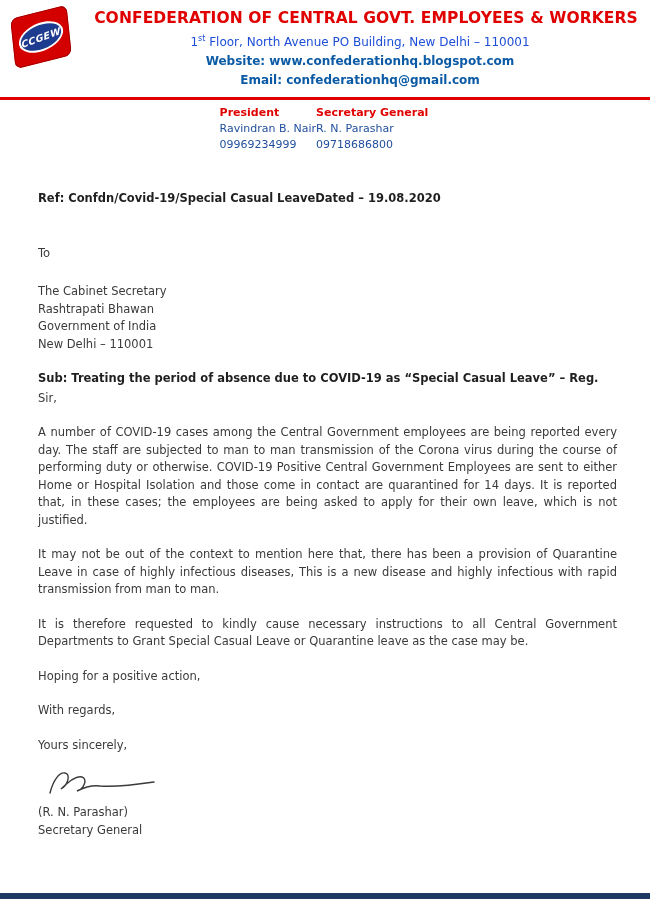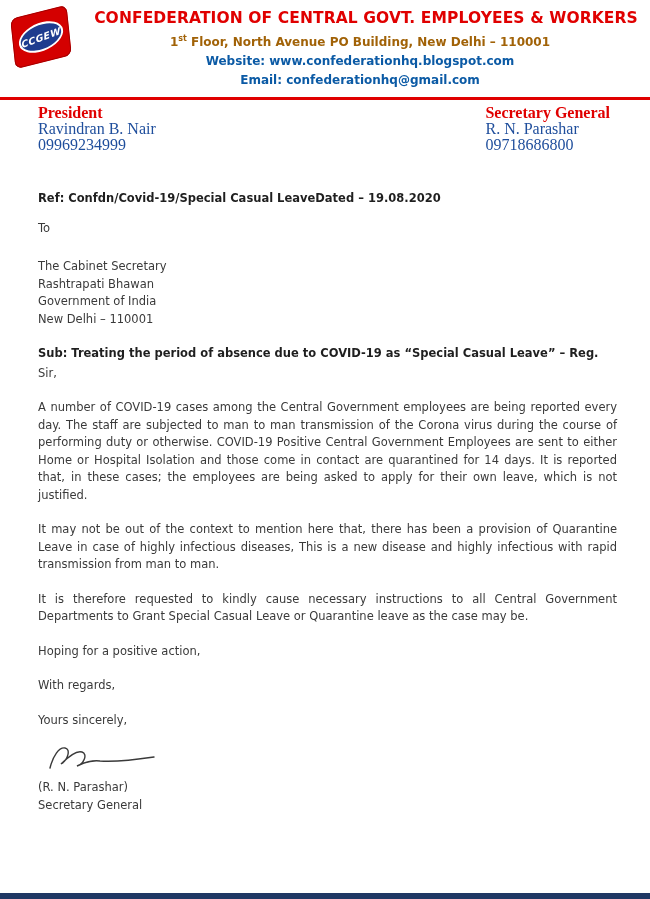--- a/index.html
+++ b/index.html
@@ -36,54 +36,54 @@
   .logo-oval span {
     color: #ffffff; font-size: 9.5px; font-weight: bold; font-style: italic;
     letter-spacing: 0.5px;
   }
   .org-name {
     color: #e00000; font-weight: bold; font-size: 15.5px; line-height: 21px;
     letter-spacing: 0.1px;
     margin-left: 12px;
   }
   .org-address {
-    color: #a16207; font-weight: bold; font-size: 12px; line-height: 19px;
+    color: #1d4ed8; font-weight: normal; font-size: 12px; line-height: 19px;
   }
   .org-address sup { font-size: 8px; }
   .org-website, .org-email {
     color: #0b5aa5; font-weight: bold; font-size: 12px; line-height: 19px;
   }
 
   .header-rule {
     margin: 3px 0 0 0;
     border-top: 2px solid #e00000;
     border-bottom: 1px solid #e00000;
     height: 3px;
   }
 
   
   .officers {
-    display: flex; justify-content: space-between;
+    display: flex; justify-content: center;
     padding: 5px 40px 0 38px;
-    font-size: 16px; line-height: 16px; font-family: Liberation Serif, serif;
+    font-size: 11px; line-height: 16px;
   }
   .officer-title { color: #e00000; font-weight: bold; }
   .officer-name, .officer-phone { color: #1f4e9c; }
 
   
   .letter-body {
     padding: 0 33px 0 38px;
     font-size: 11.5px; line-height: 17.5px;
   }
   .ref-row {
     display: flex; 
     margin-top: 37px;
     font-weight: bold; color: #1f1f1f;
   }
-  .to-label { margin-top: 12px; }
+  .to-label { margin-top: 37px; }
   .recipient-block { margin-top: 21px; }
   .subject-line {
     margin-top: 17px; font-weight: bold; color: #1f1f1f;
   }
   .salutation { margin-top: 2px; }
   .para { margin-top: 17px; text-align: justify; }
   .closing-line { margin-top: 17px; }
   .signature-wrap { margin: 12px 0 0 4px; height: 36px; }
   .signatory-name { margin-top: 2px; }
   .signatory-title { margin-top: 0; }

